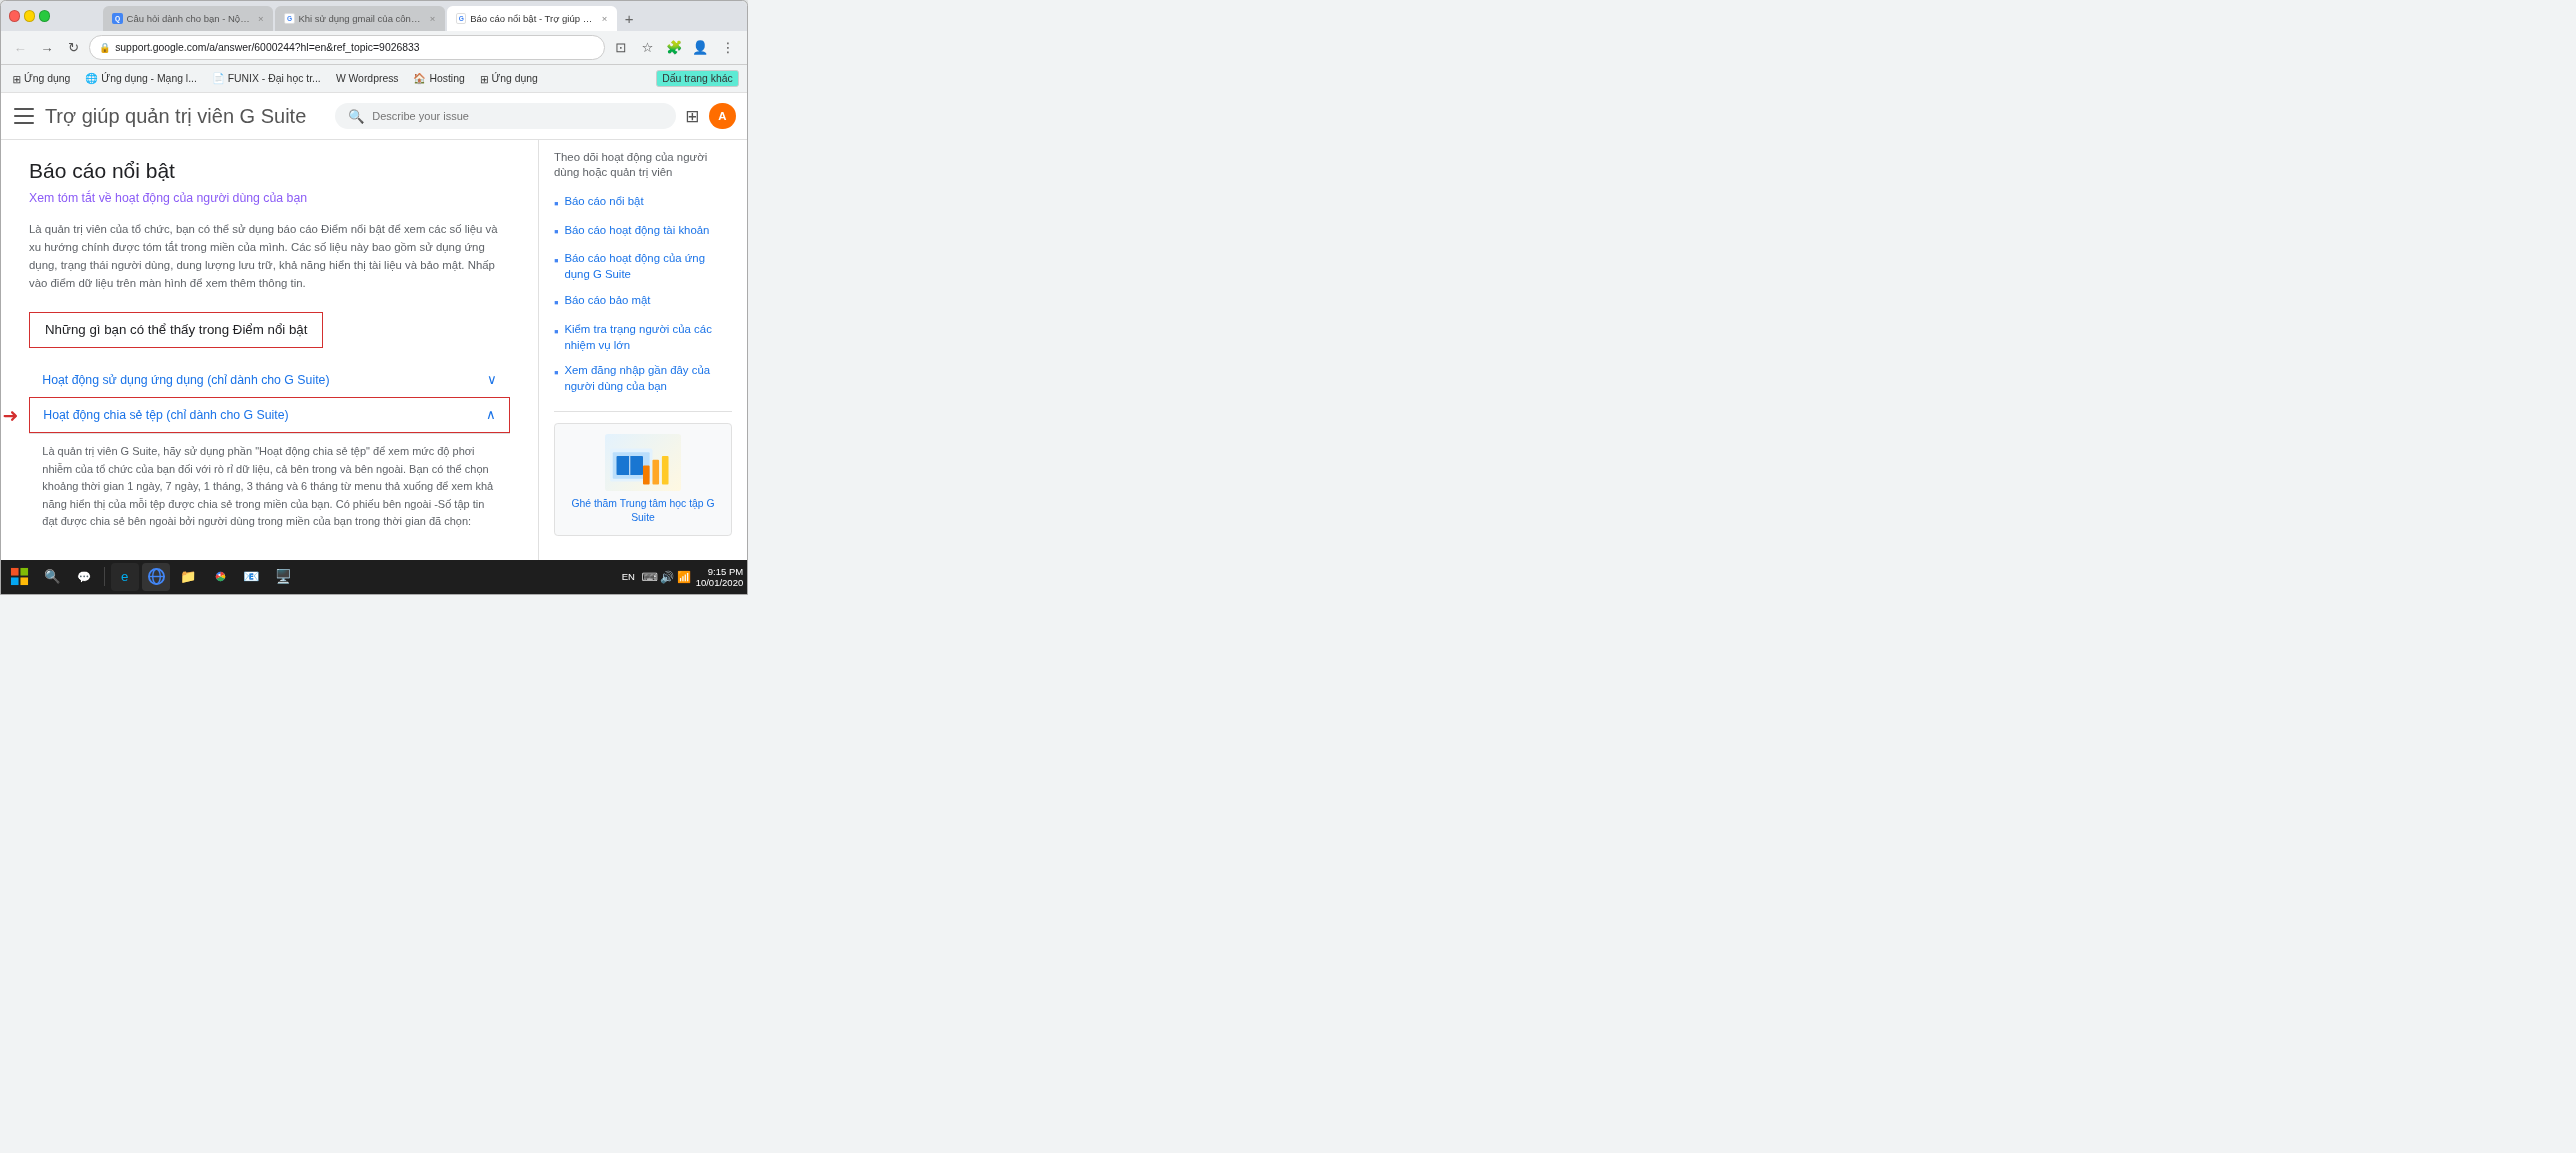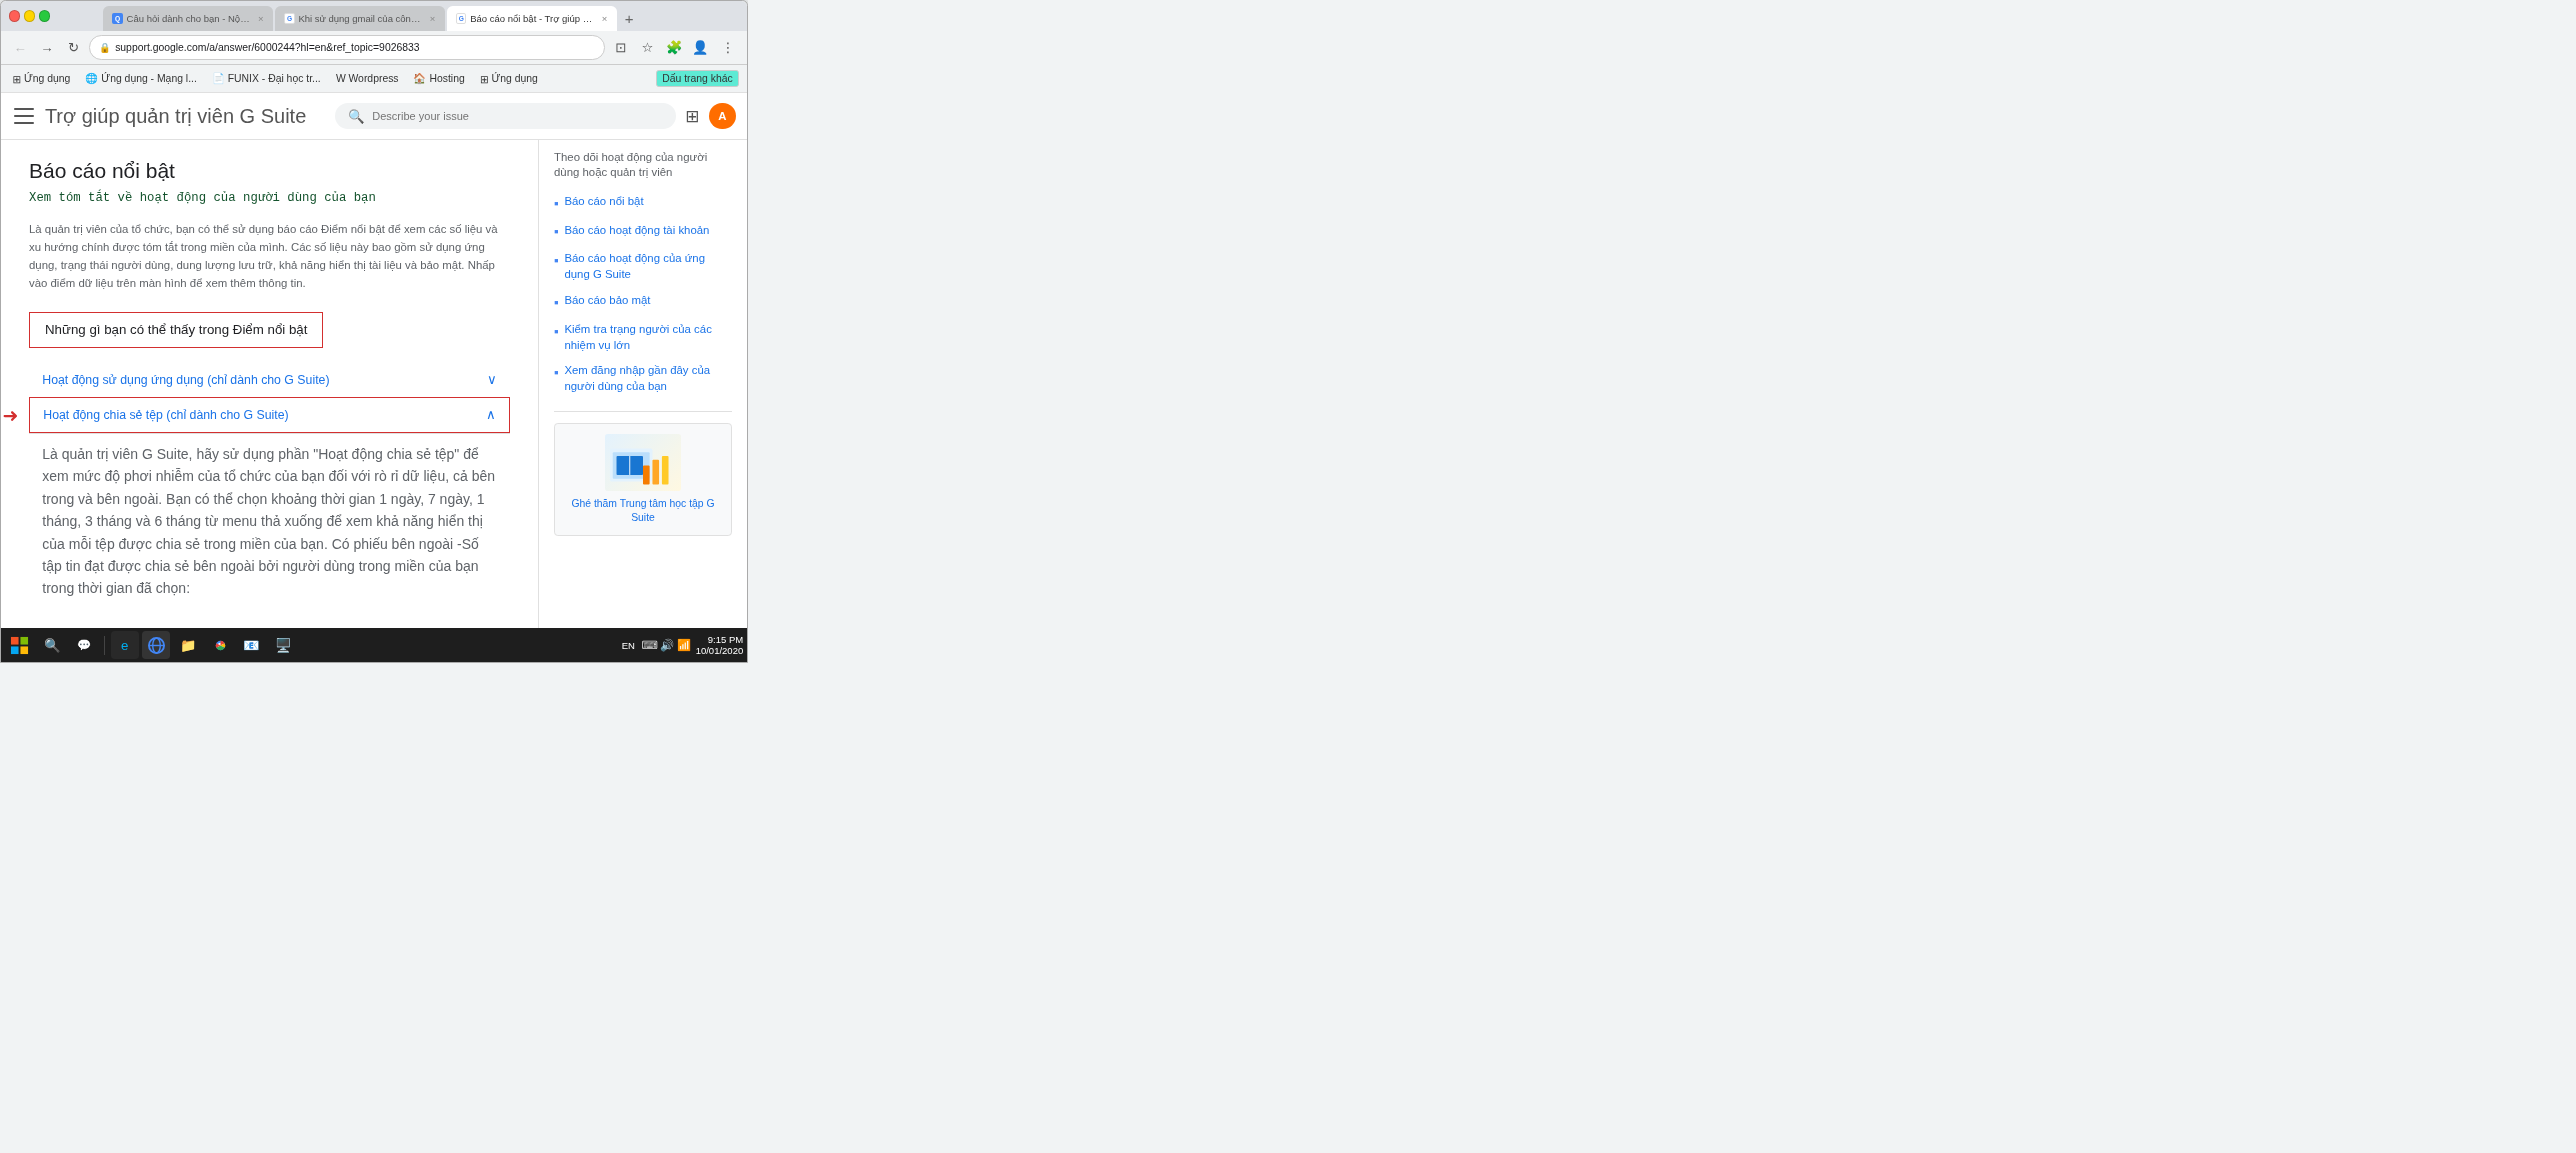--- a/index.html
+++ b/index.html
@@ -61,28 +61,28 @@
     .main-layout { display: flex; min-height: 360px; }
 
     
     .left-content { flex: 1; padding: 19px 28px; border-right: 0.9px solid #e0e0e0; }
 
     
     .right-sidebar { width: 208px; padding: 9.5px 15px; }
 
     
     .page-title { font-size: 21px; color: #202124; font-weight: 400; margin-bottom: 7.6px; }
-    .page-subtitle { font-size: 12.3px; color: #14532d; margin-bottom: 15px; font-family: Liberation Mono, monospace; }
+    .page-subtitle { font-size: 12.3px; color: #8b5cf6; margin-bottom: 15px; }
     .page-body { font-size: 11.4px; color: #5f6368; line-height: 1.6; margin-bottom: 19px; }
 
     .highlight-box { border: 1.9px solid #d32f2f; padding: 9.5px 15px; display: inline-block; font-size: 13.3px; color: #202124; margin-bottom: 15px; }
     .accordion-header { display: flex; align-items: center; justify-content: space-between; padding: 9.5px 13.3px; cursor: pointer; font-size: 12.3px; color: #1a73e8; background: #fff; }
     .accordion-header.active { border: 1.9px solid #d32f2f; }
     .accordion-arrow { font-size: 13.3px; color: #1a73e8; }
-    .accordion-body { padding: 9.5px 13.3px; font-size: 14px; color: #5f6368; line-height: 1.6; border-top: 0.9px solid #e0e0e0; }
+    .accordion-body { padding: 9.5px 13.3px; font-size: 11px; color: #5f6368; line-height: 1.6; border-top: 0.9px solid #e0e0e0; }
 
     
     .sidebar-section-title { font-size: 11.4px; color: #5f6368; margin-bottom: 7.6px; line-height: 1.4; font-weight: 500; }
     .sidebar-link { display: flex; align-items: flex-start; gap: 5.7px; padding: 4.7px 0; font-size: 11.4px; color: #1a73e8; cursor: pointer; line-height: 1.4; }
     .sidebar-link-icon { color: #4285f4; font-size: 13.3px; margin-top: 0.9px; flex-shrink: 0; }
     .sidebar-divider { border: none; border-top: 0.9px solid #e0e0e0; margin: 11.4px 0; }
 
     .sidebar-card { background: #f8f9fa; border: 0.9px solid #e0e0e0; border-radius: 3.8px; padding: 9.5px; margin-top: 11.4px; text-align: center; }
     .sidebar-card-img { width: 76px; height: 57px; background: linear-gradient(135deg, #e3f2fd 0%, #fff8e1 100%); display: flex; align-items: flex-end; justify-content: center; margin: 0 auto 5.7px; border-radius: 2.8px; overflow: hidden; }
     .sidebar-card-title { font-size: 10.4px; color: #1a73e8; line-height: 1.4; text-align: center; }

